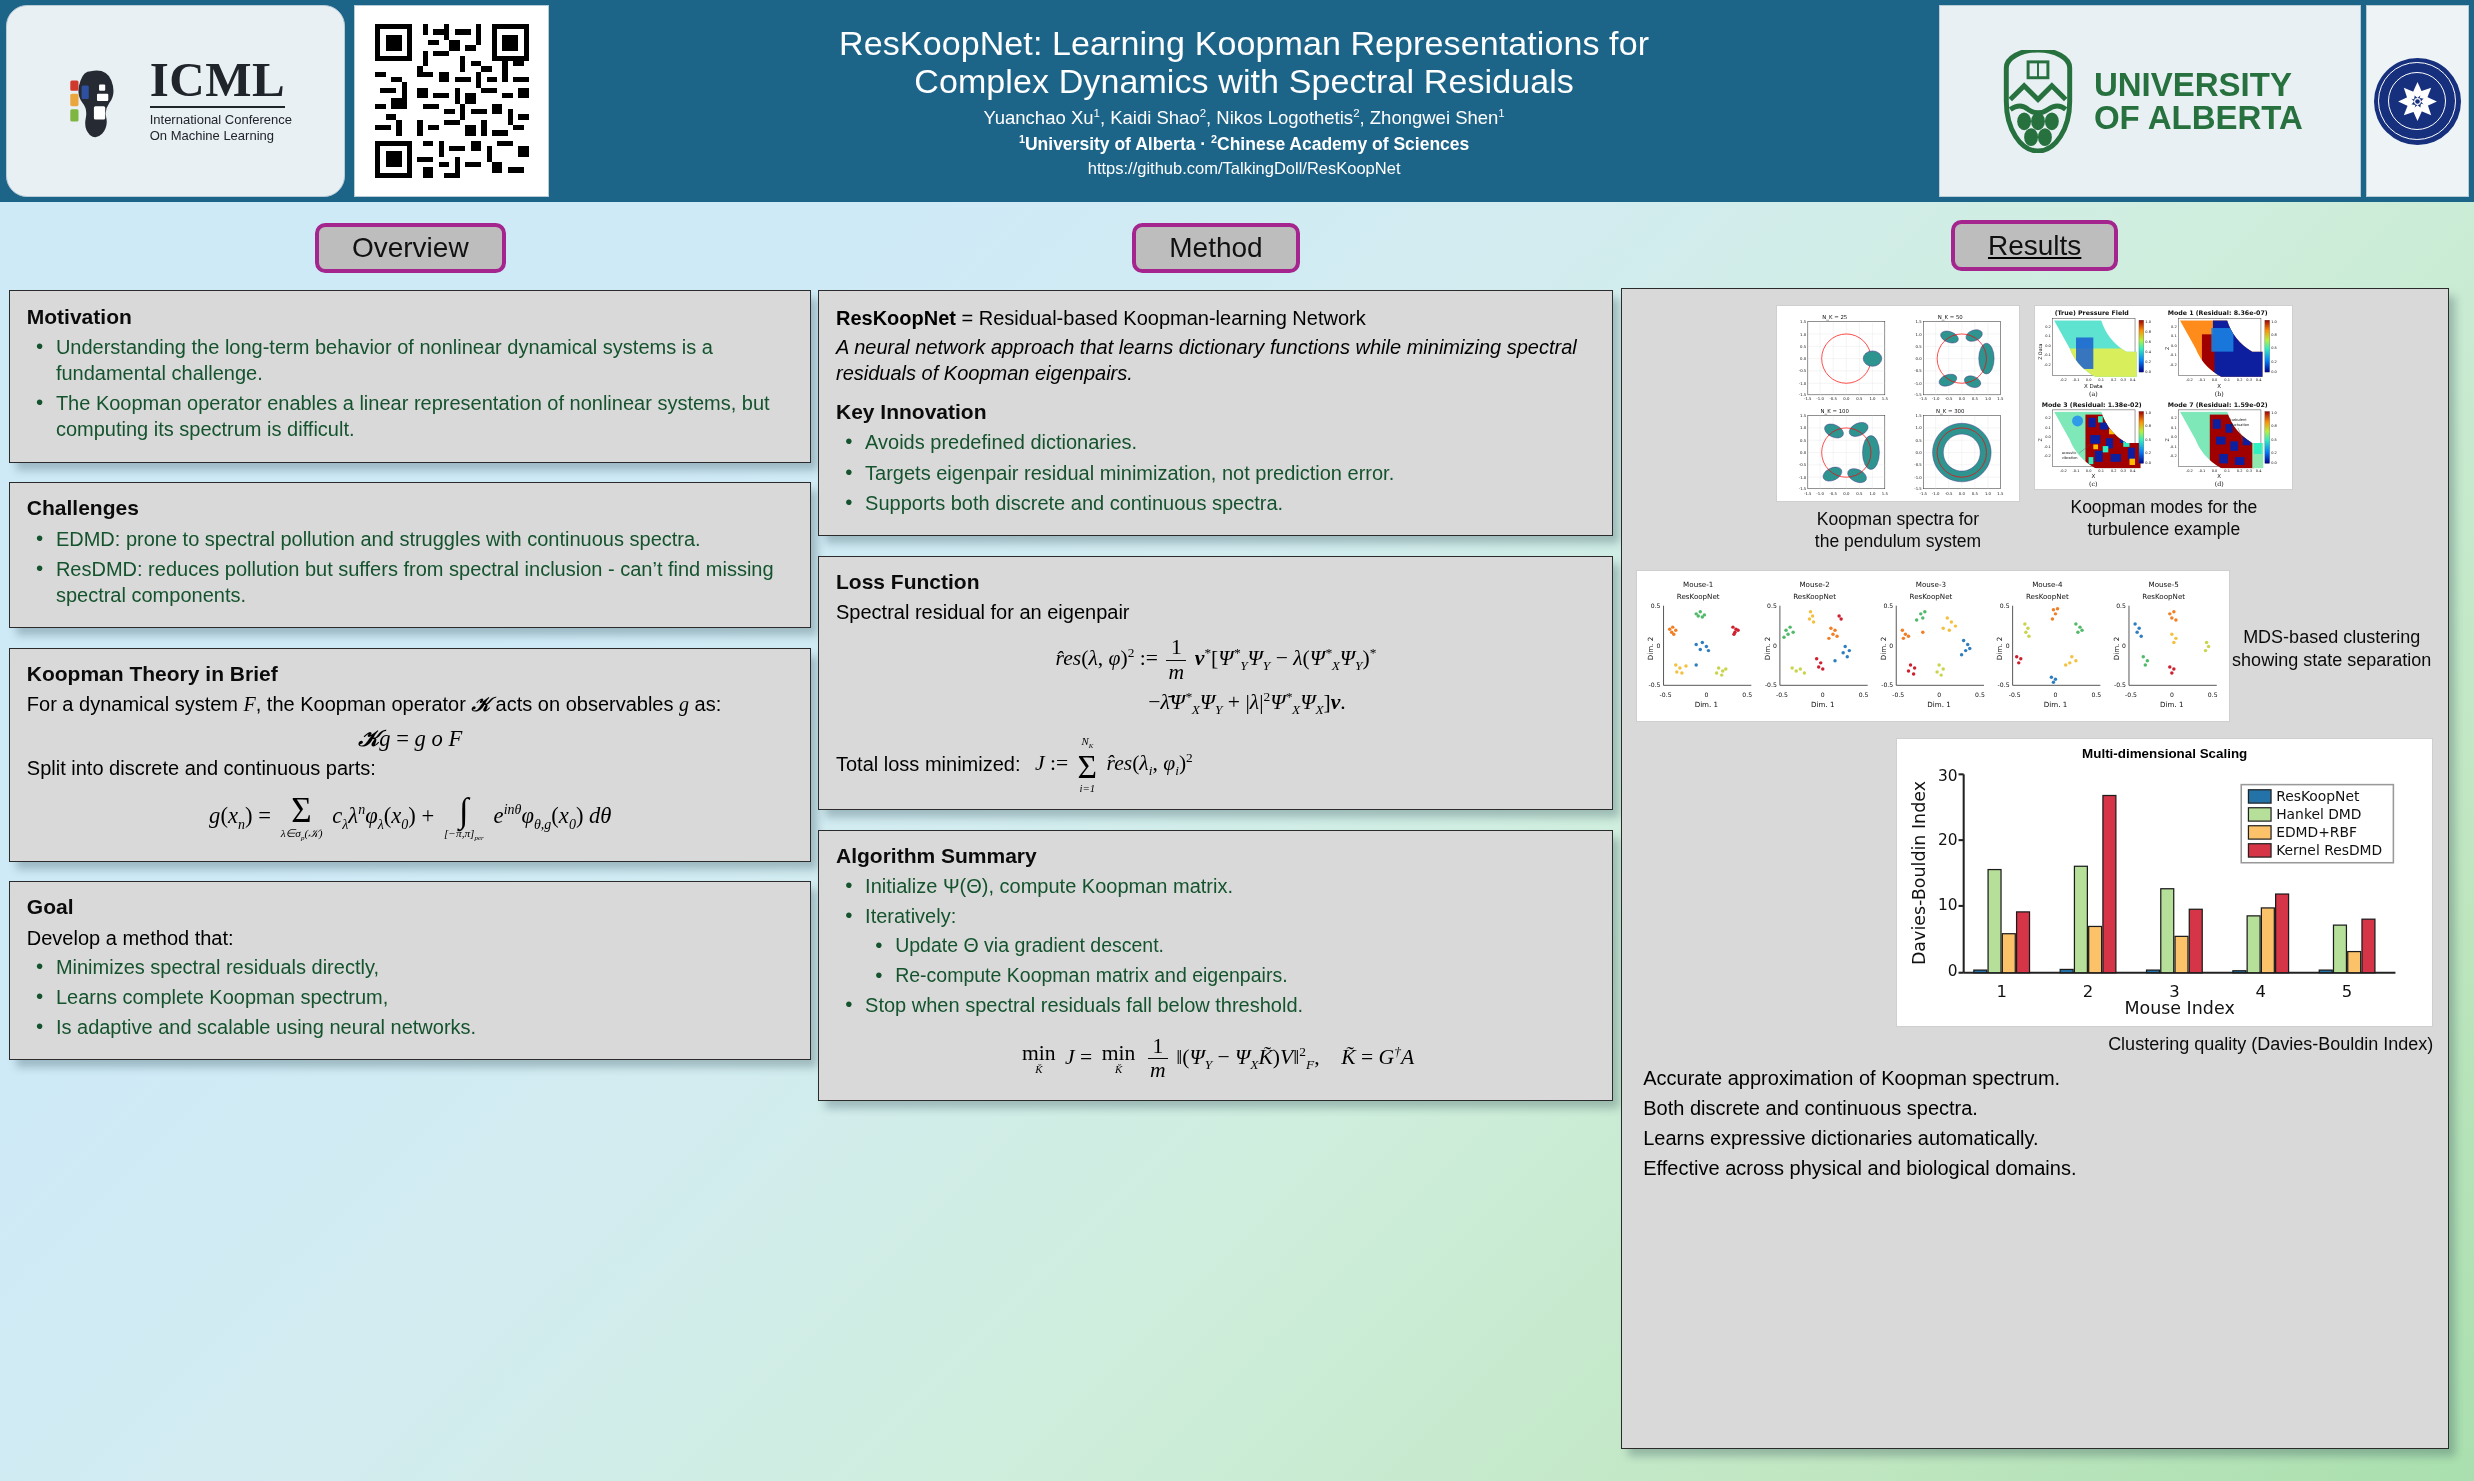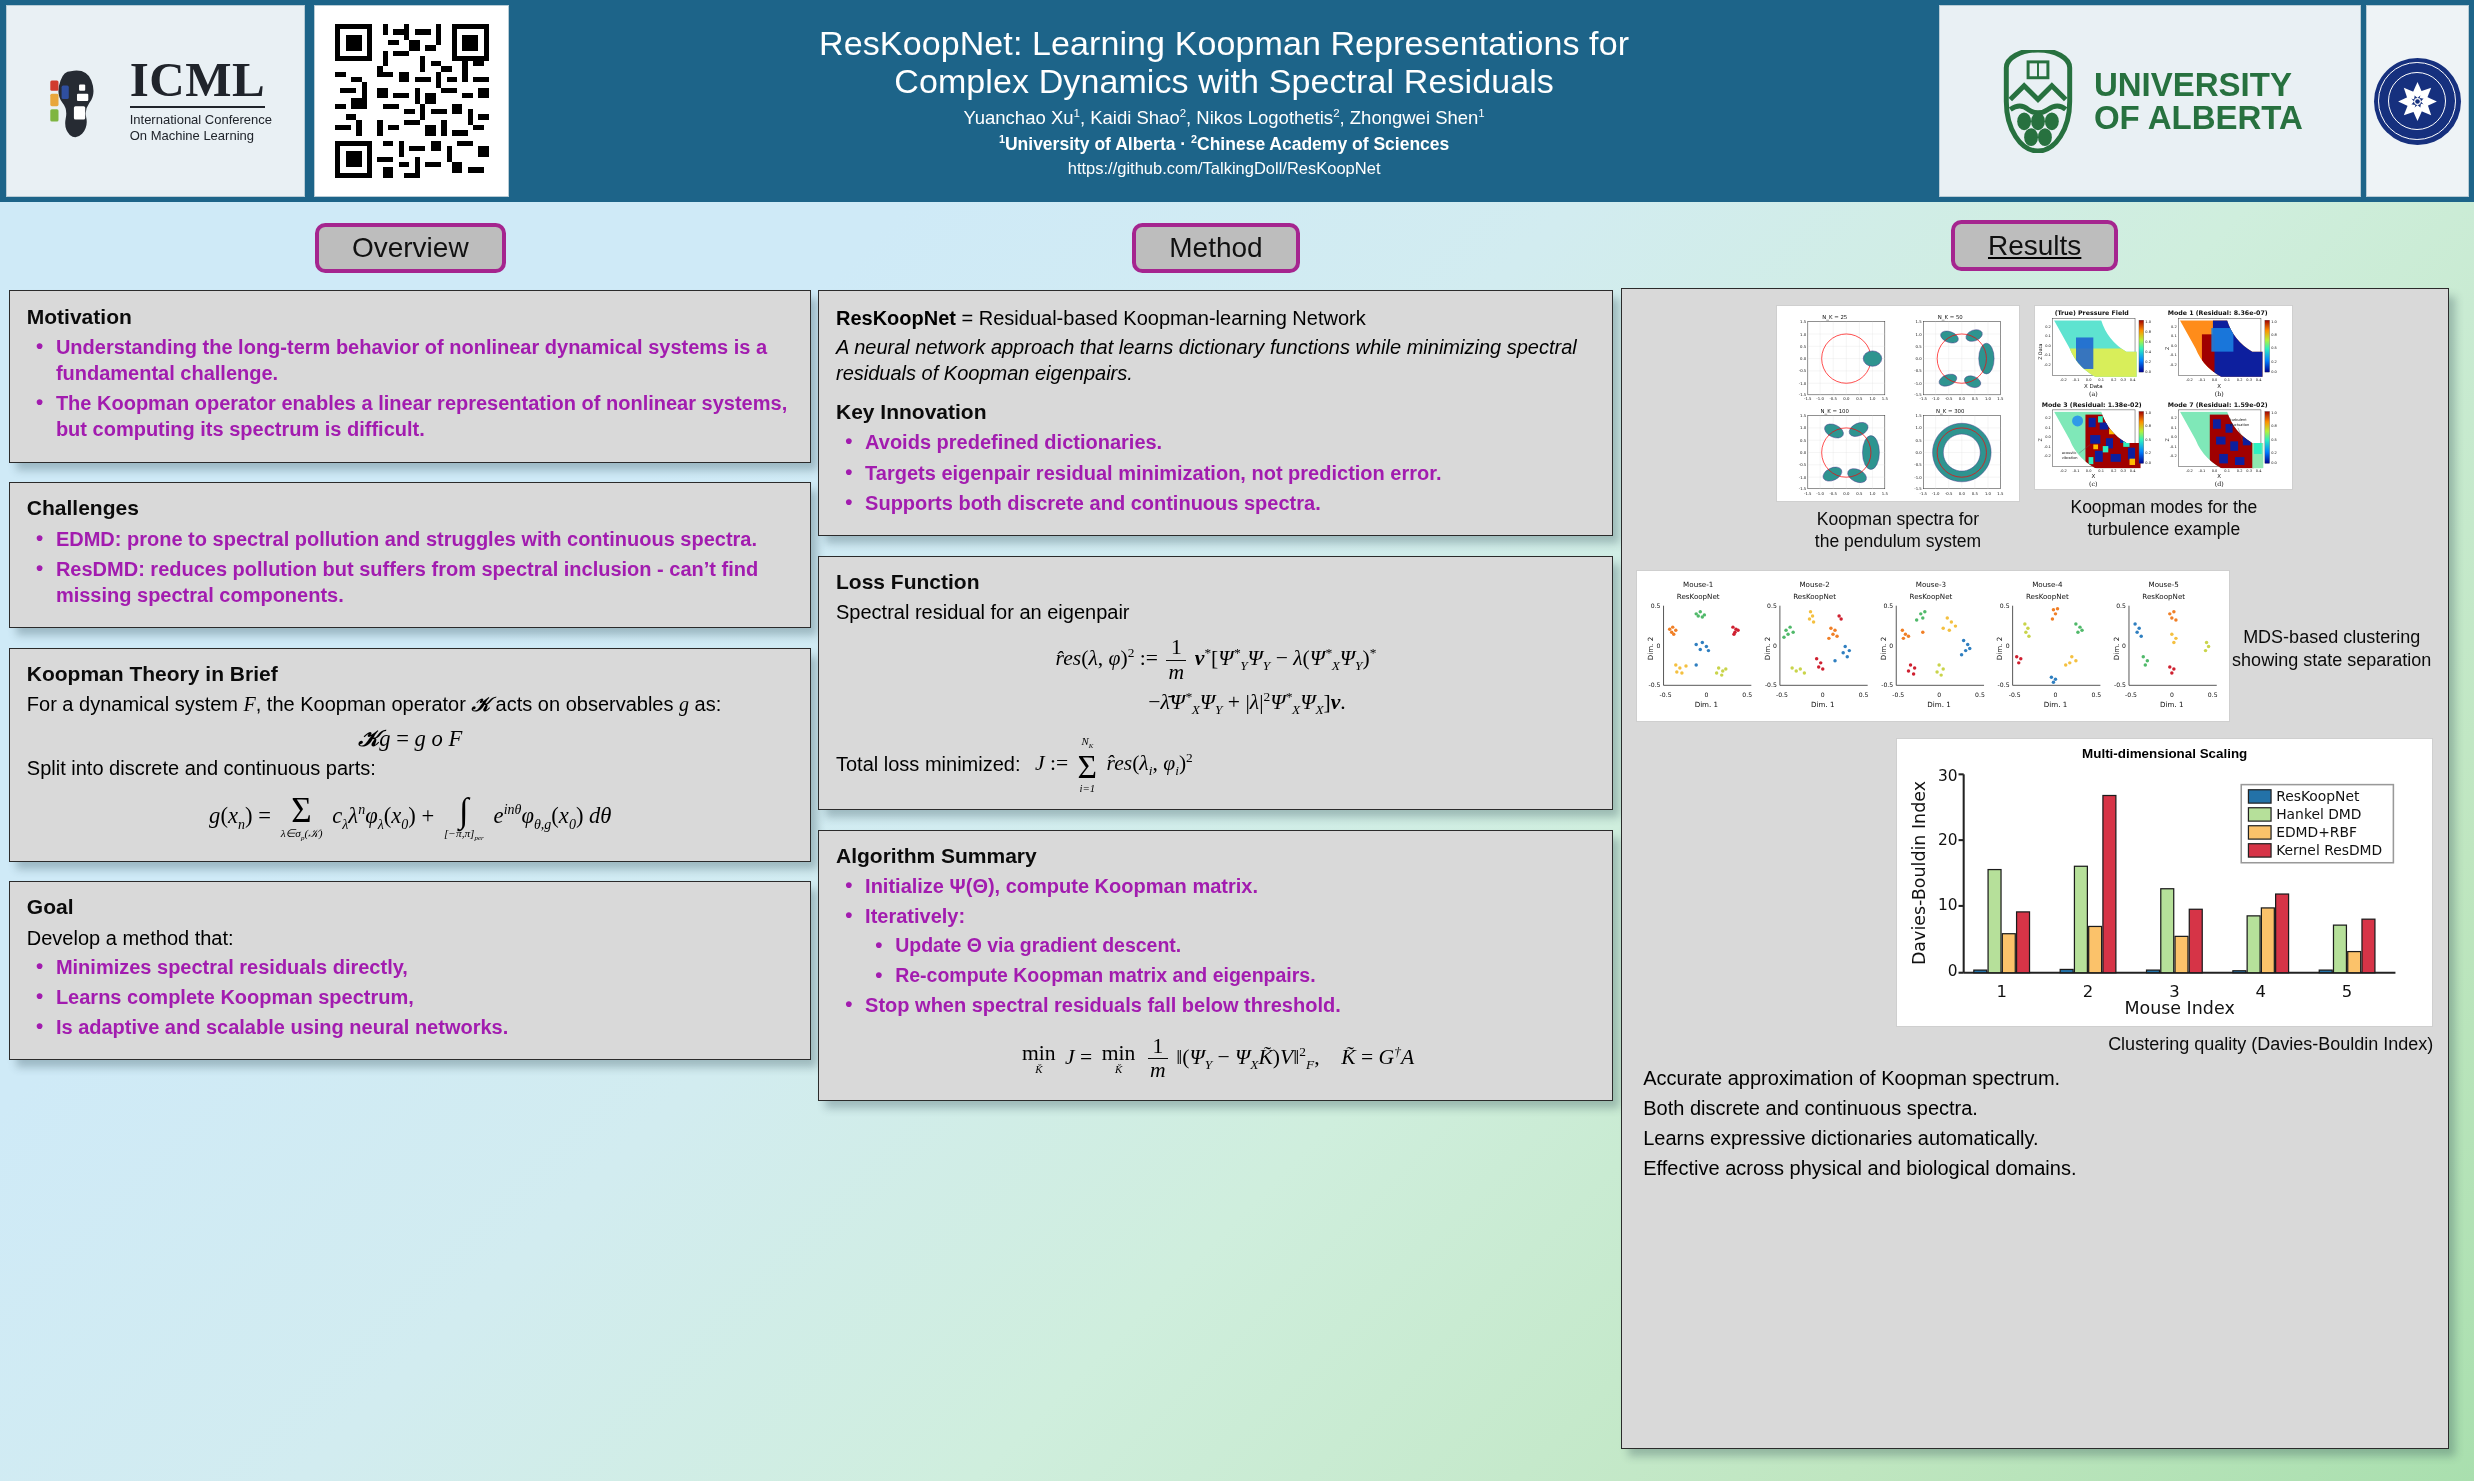--- a/index.html
+++ b/index.html
@@ -21,21 +21,21 @@
     background:#1d6489;
     display:flex; align-items:stretch;
     box-sizing:border-box;
     padding:5.1px 6.2px;
   }
   .logo-box {
     background:#e9f0f4; border:0.5px solid #b8ccd6;
     display:flex; align-items:center; justify-content:center;
     box-sizing:border-box;
   }
-  .logo-icml { width:299px; margin-right:9.3px; }
+  .logo-icml { width:339px; margin-right:9.3px;border-radius:21px; }
   .logo-qr   { width:195px; background:#ffffff; margin-right:6.2px; padding:9.3px; }
   .logo-ua   { width:422px; margin-left:6.2px; }
   .logo-cas  { width:103px; background:#eef3f6; margin-left:5.1px; }
 
   .title-wrap {
     flex:1; display:flex; flex-direction:column;
     align-items:center; justify-content:center; color:#ffffff;
     padding:2.1px 5.1px; text-align:center;
   }
   .ptitle { font-size:34px; line-height:1.12; font-weight:400; letter-spacing:0.1px; }
@@ -86,21 +86,21 @@
     padding:13.4px 16.5px 15.4px 16.5px;
     margin-bottom:19.5px;
     box-sizing:border-box;
   }
   .card h3 { margin:0 0 5.1px 0; font-size:21px; font-weight:700; color:#0b0b0b; }
   .card p  { margin:0 0 3.1px 0; font-size:20px; line-height:1.30; color:#000000; }
   .card p.em { font-style:italic; }
   ul.blist { margin:2.1px 0 0 0; padding:0 0 0 3.1px; list-style:none; }
   ul.blist li {
     position:relative; padding-left:26px; margin-bottom:4.1px;
-    font-size:20px; line-height:1.30; color:#a21caf;font-weight:bold;
+    font-size:20px; line-height:1.30; color:#14532d;
   }
   ul.blist li:before { content:"•"; position:absolute; left:6.2px; top:-1px; font-size:20.6px; }
   ul.blist ul.blist { margin-top:4.1px; }
   ul.blist ul.blist li { padding-left:27px; font-size:19.5px; }
   ul.blist ul.blist li:before { left:7.2px; }
 
   .eq { text-align:center; margin:9.3px 0 3.1px 0; font-family:"Liberation Serif", serif; }
   .eq-inline { font-family:"Liberation Serif", serif; }
   .mi { font-style:italic; font-family:"Liberation Serif", serif; }
   .cal { font-style:italic; font-weight:700; font-family:"Liberation Serif", serif; }

